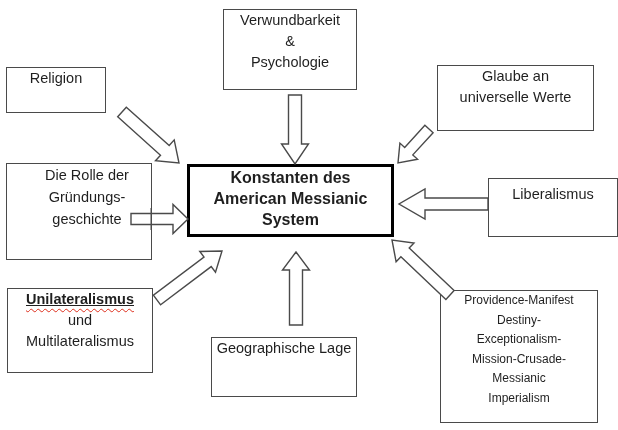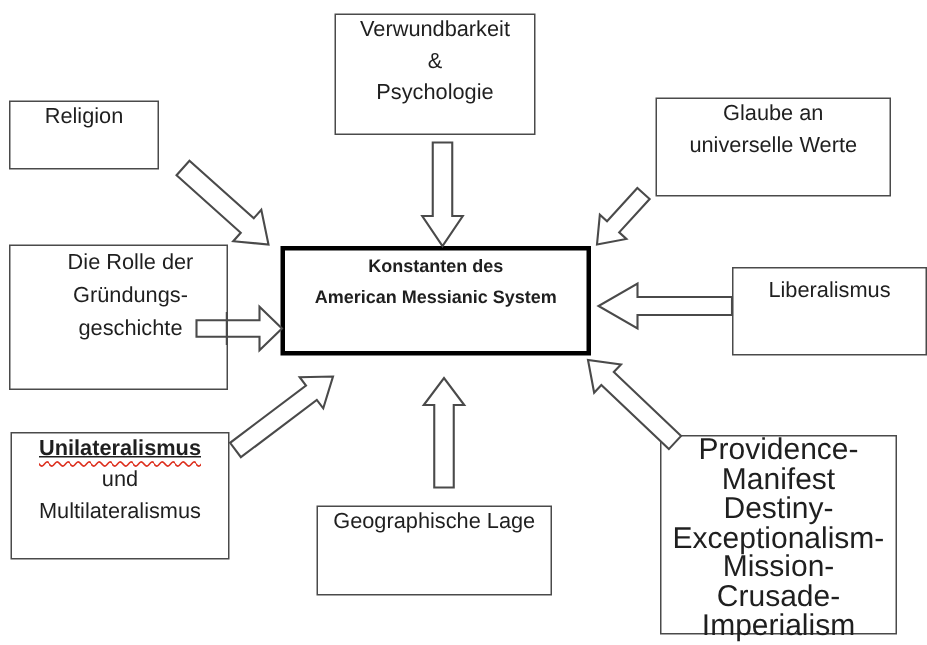--- a/index.html
+++ b/index.html
@@ -13,26 +13,26 @@
     display:flex;flex-direction:column;align-items:center;justify-content:flex-start;
     text-align:center;font-size:14.5px;line-height:21px;z-index:1;
   }
   .node .line{width:100%;}
   #box-religion{left:6px;top:67px;width:100px;height:46px;}
   #box-verwundbarkeit{left:223px;top:9px;width:134px;height:81px;}
   #box-glaube{left:405px;top:65px;width:157px;height:66px;margin-left:32px;}
   #box-rolle{left:6px;top:163px;width:146px;height:97px;line-height:22px;padding-left:16px;}
   #box-liberalismus{left:488px;top:178px;width:130px;height:59px;justify-content:flex-start;padding-top:5px;}
   #box-unilateralismus{left:7px;top:288px;width:146px;height:85px;}
-  #box-geographische{left:211px;top:337px;width:157px;height:60px;}
-  #box-providence{left:440px;top:290px;width:158px;height:133px;line-height:19.5px;font-size:20px;}
+  #box-geographische{left:211px;top:337px;width:146px;height:60px;}
+  #box-providence{left:440px;top:290px;width:158px;height:133px;line-height:19.5px;font-size:12px;}
   #box-center{
     left:187px;top:164px;width:207px;height:73px;
     border:3px solid var(--center-border,#000000);
-    font-weight:bold;font-size:12px;z-index:0;
+    font-weight:bold;font-size:16px;z-index:0;
   }
   .u-solid{
     text-decoration-line:underline;
     text-decoration-style:solid;
     text-decoration-color:var(--text,#1f1f1f);
     text-decoration-thickness:1px;
     font-weight:bold;
   }
   .u-wavy{
     text-decoration-line:underline;
@@ -86,20 +86,21 @@
 
   <div class="node" id="box-geographische">
     <div class="line">Geographische Lage</div>
   </div>
 
   <div class="node" id="box-providence">
     <div class="line">Providence-Manifest</div>
     <div class="line">Destiny-</div>
     <div class="line">Exceptionalism-</div>
     <div class="line">Mission-Crusade-</div>
+    <div class="line">Messianic</div>
     <div class="line">Imperialism</div>
   </div>
 
   <svg id="arrows" viewBox="0 0 618 430" xmlns="http://www.w3.org/2000/svg">
       <polygon points="117.7,116.8 160.5,155.2 155.5,160.8 179,163 174.2,139.9 169.2,145.5 126.3,107.2" fill="#ffffff" stroke="#4a4a4a" stroke-width="1.4"></polygon>
       <polygon points="288.5,95 288.5,144 281.5,144 295,164 308.5,144 301.5,144 301.5,95" fill="#ffffff" stroke="#4a4a4a" stroke-width="1.4"></polygon>
       <polygon points="424.9,125.3 404.7,147.5 399.9,143.1 398,163 417.6,159.3 412.8,154.9 433.1,132.7" fill="#ffffff" stroke="#4a4a4a" stroke-width="1.4"></polygon>
       <polygon points="131,224.5 173,224.5 173,233.5 188,219 173,204.5 173,213.5 131,213.5" fill="#ffffff" stroke="#4a4a4a" stroke-width="1.4"></polygon>
       <polygon points="488,198 425,198 425,189 399,204 425,219 425,210 488,210" fill="#ffffff" stroke="#4a4a4a" stroke-width="1.4"></polygon>
       <polygon points="160.6,304.8 211.2,266.6 215.5,272.2 222,251 199.8,251.5 204,257 153.4,295.2" fill="#ffffff" stroke="#4a4a4a" stroke-width="1.4"></polygon>

